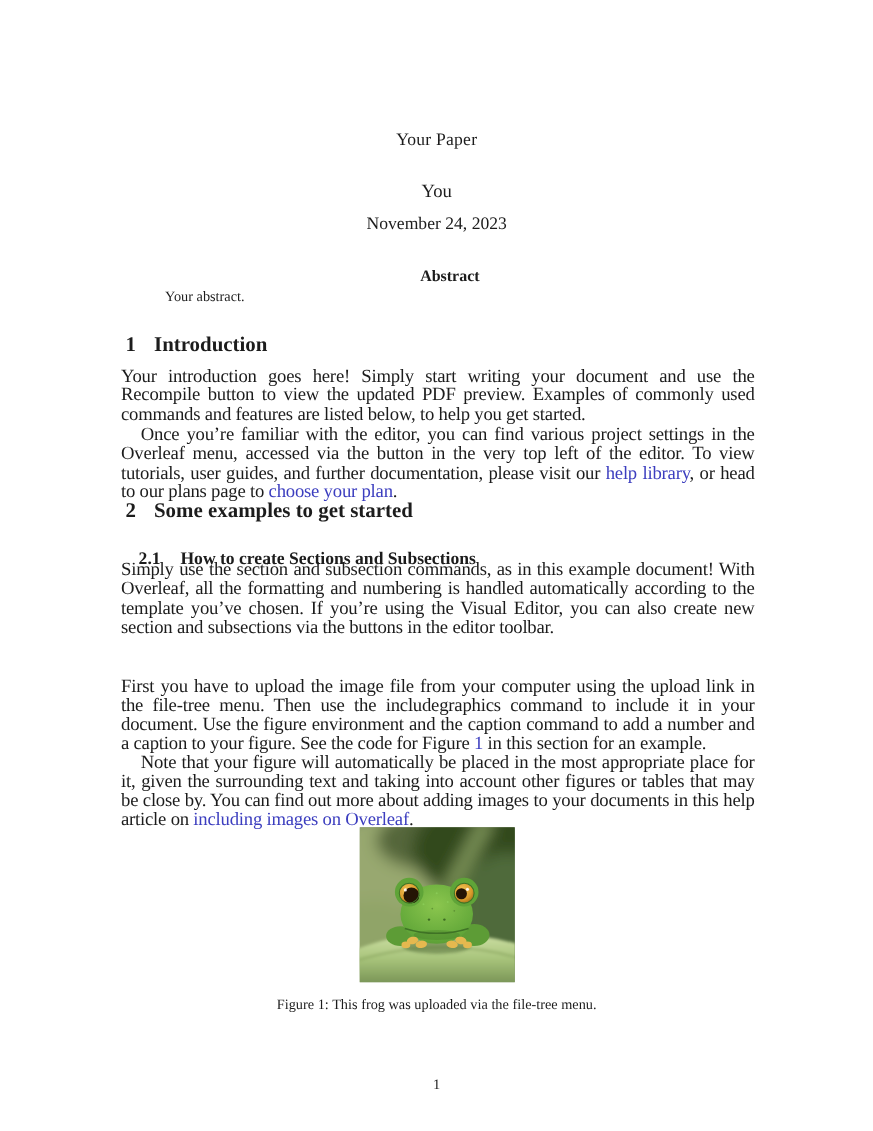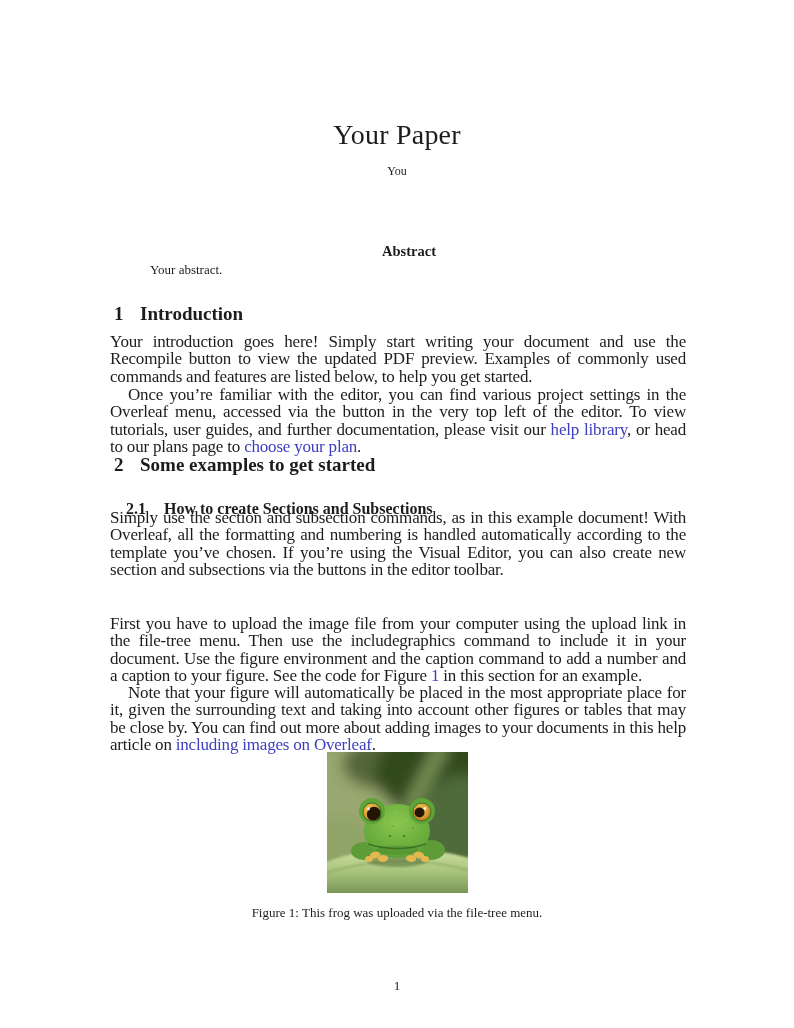--- a/index.html
+++ b/index.html
@@ -11,22 +11,22 @@
   body{
     width:794px;height:1028px;
     background:var(--color-page-background);
     font-family:"Liberation Serif", serif;
     color:var(--color-text);
     -webkit-font-smoothing:antialiased;
   }
   .page{position:relative;width:794px;height:1028px;background:var(--color-page-background);overflow:hidden;}
   .centered{position:absolute;left:0;width:794px;text-align:center;margin:0;}
   .block{position:absolute;left:110px;width:576px;margin:0;}
-  .doc-title{top:119px;font-size:28px;font-weight:normal;letter-spacing:0.2px;}
-  .doc-author{top:164px;font-size:12px;}
+  .doc-title{top:119px;font-size:16px;font-weight:normal;letter-spacing:0.2px;}
+  .doc-author{top:164px;font-size:17px;}
   .doc-date{top:195px;font-size:16px;}
   .abstract-heading{top:243px;font-size:14.5px;font-weight:bold;padding-left:12px;}
   .abstract-body{position:absolute;left:150px;top:262px;font-size:13px;margin:0;}
   h2.sec{font-size:19px;font-weight:bold;line-height:22px;margin:4px;}
   h3.subsec{font-size:16px;font-weight:bold;line-height:19px;margin:16px;}
   .secnum{display:inline-block;min-width:26px;}
   .subsecnum{display:inline-block;min-width:38px;}
   p.body{
     margin:0;text-align:justify;
     font-size:17px;line-height:17.35px;
@@ -39,20 +39,21 @@
   .figure-caption{top:905px;font-size:13px;}
   .page-number{top:978px;font-size:13.2px;}
 </style>
 </head>
 <body>
 
 <div class="page">
 
   <h1 class="centered doc-title">Your Paper</h1>
   <div class="centered doc-author">You</div>
+  <div class="centered doc-date">November 24, 2023</div>
 
   <div class="centered abstract-heading">Abstract</div>
   <p class="abstract-body">Your abstract.</p>
 
   <h2 class="block sec" style="top:299px">
     <span class="secnum">1</span><span>Introduction</span>
   </h2>
   <p class="block body" style="top:333px">Your introduction goes here! Simply start writing your document and use the Recompile button to view the updated PDF preview. Examples of commonly used commands and features are listed below, to help you get started.</p>
   <p class="block body indent" style="top:386px"><span>Once you’re familiar with the editor, you can find various project settings in the Overleaf menu, accessed via the button in the very top left of the editor. To view tutorials, user guides, and further documentation, please visit our </span><span class="link">help library</span><span>, or head to our plans page to </span><span class="link">choose your plan</span><span>.</span></p>
 

